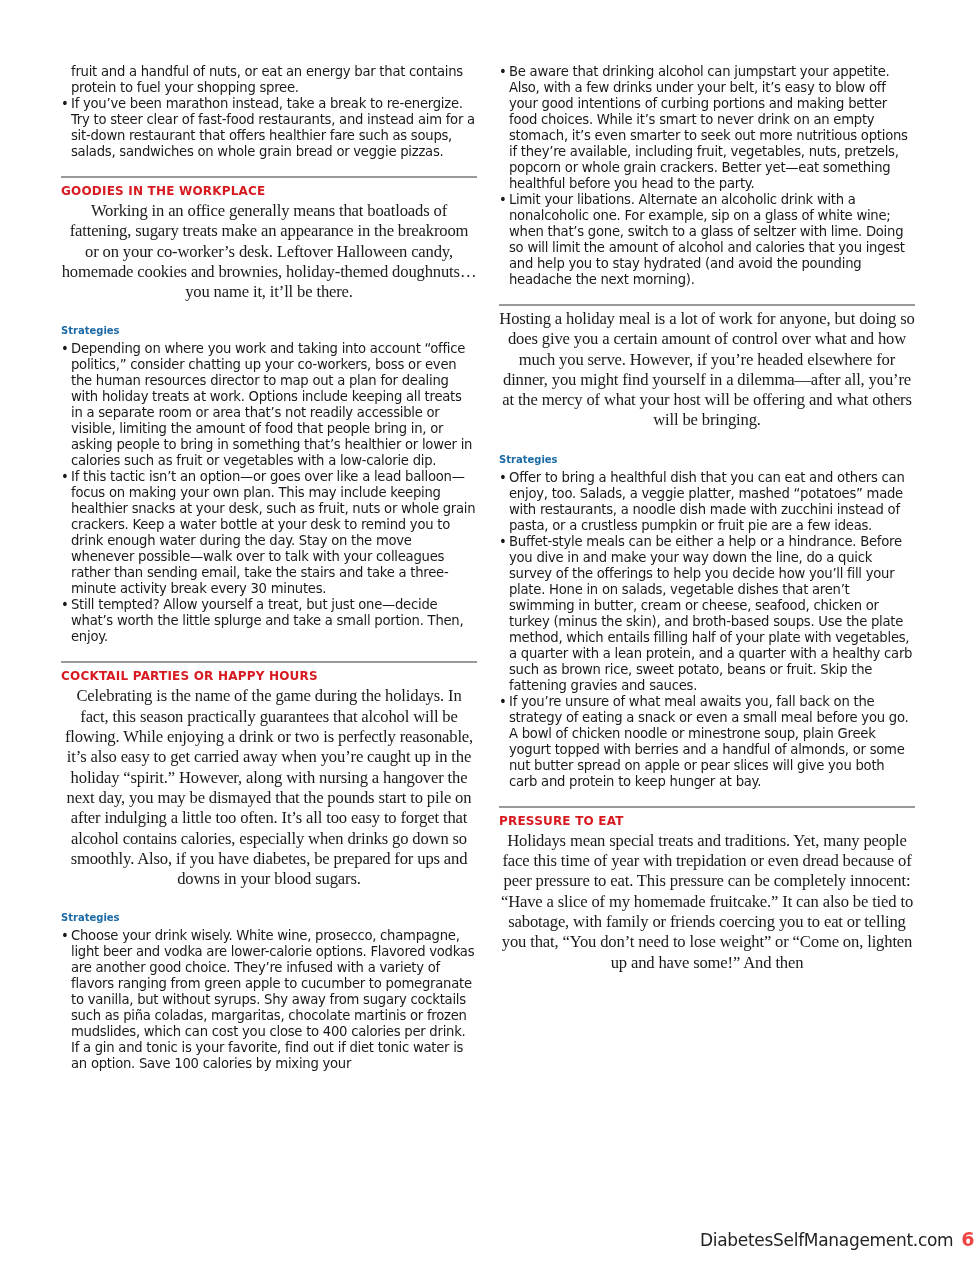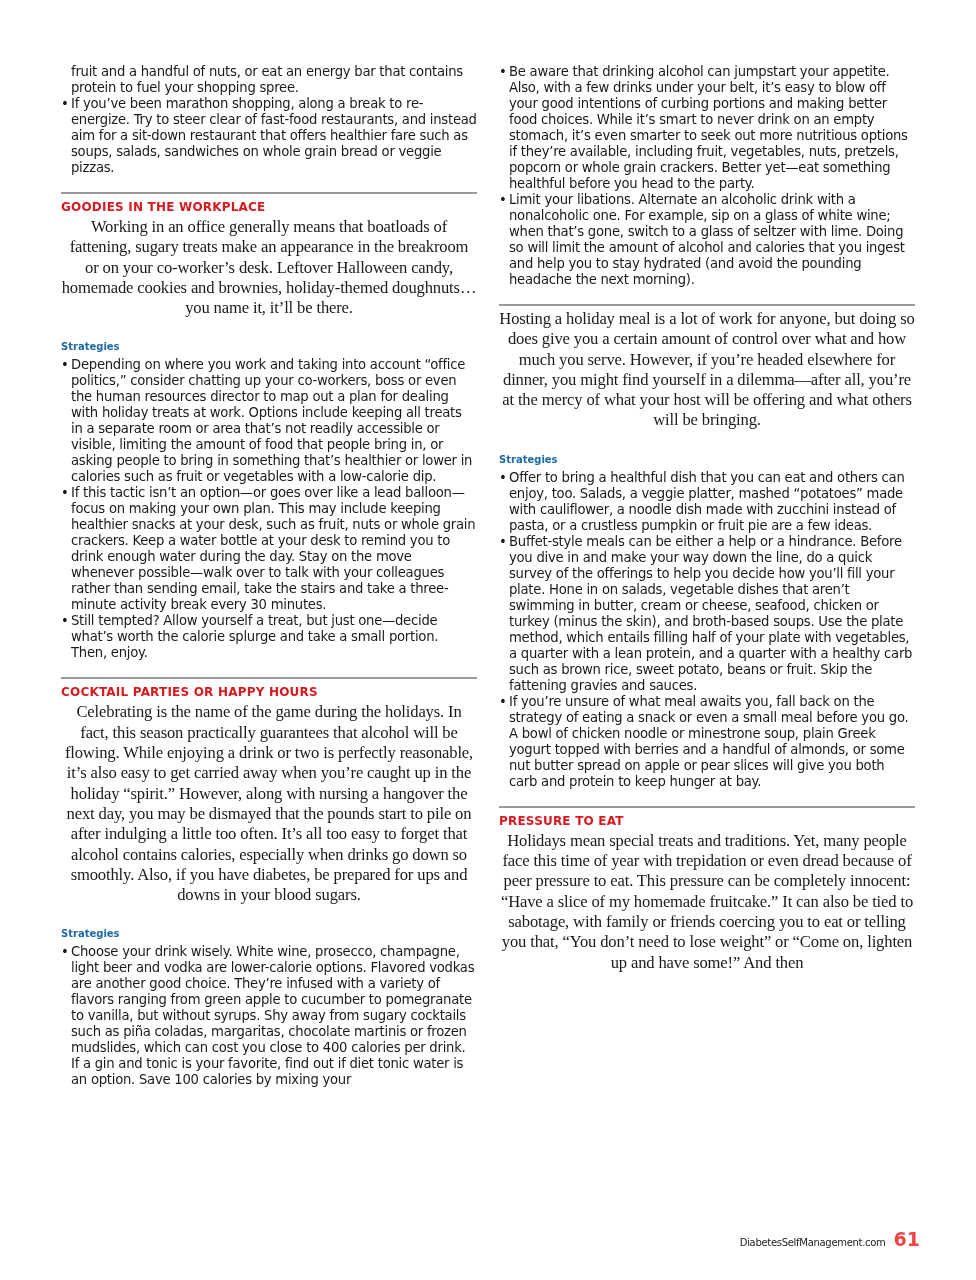--- a/index.html
+++ b/index.html
@@ -12,41 +12,41 @@
   .bullets { margin: 0; padding: 0; list-style: none; }
   .bullets li { position: relative; padding-left: 10px; }
   .bullets li::before { content: "\2022"; position: absolute; left: 0; top: 0; }
   .cont { padding-left: 10px; }
   .section { margin-top: 16px; }
   .rule { height: 2px; background: #9a9a9a; margin-bottom: 3px; }
   .heading { font-family: "DejaVu Sans", sans-serif; font-weight: bold; color: #d71920; font-size: 12px; line-height: 20px; letter-spacing: 0.2px; text-transform: uppercase; }
   .strategies { font-family: "DejaVu Sans", sans-serif; font-weight: bold; color: #1b6aa5; font-size: 10px; line-height: 20px; margin-top: 19px; }
   .intro { margin: 0; text-align: center; }
   .footer { position: absolute; left: 700px; top: 1228px; width: 220px; text-align: right; }
-  .footer .site { font-family: "DejaVu Sans", sans-serif; font-size: 10px; letter-spacing: -0.3px; color: #222; }
+  .footer .site { font-family: "DejaVu Sans", sans-serif; font-size: 17px; letter-spacing: -0.3px; color: #222; }
   .footer .page { font-family: "DejaVu Sans", sans-serif; font-weight: bold; font-size: 19px; margin-left: 8px; color: #ef4444; }
 </style>
 </head>
 <body>
 
 <div class="col col-left">
   <div class="sans cont">fruit and a handful of nuts, or eat an energy bar that contains protein to fuel your shopping spree.</div>
   <ul class="bullets sans">
-    <li>If you’ve been marathon shopping, along a break to re-energize. Try to steer clear of fast-food restaurants, and instead aim for a sit-down restaurant that offers healthier fare such as soups, salads, sandwiches on whole grain bread or veggie pizzas.</li>
+    <li>If you’ve been marathon instead, take a break to re-energize. Try to steer clear of fast-food restaurants, and instead aim for a sit-down restaurant that offers healthier fare such as soups, salads, sandwiches on whole grain bread or veggie pizzas.</li>
   </ul>
 
   <div class="section">
     <div class="rule"></div>
     <div class="heading">GOODIES IN THE WORKPLACE</div>
     <p class="intro serif">Working in an office generally means that boatloads of fattening, sugary treats make an appearance in the breakroom or on your co-worker’s desk. Leftover Halloween candy, homemade cookies and brownies, holiday-themed doughnuts…you name it, it’ll be there.</p>
     <div class="strategies">Strategies</div>
     <ul class="bullets sans">
       <li>Depending on where you work and taking into account “office politics,” consider chatting up your co-workers, boss or even the human resources director to map out a plan for dealing with holiday treats at work. Options include keeping all treats in a separate room or area that’s not readily accessible or visible, limiting the amount of food that people bring in, or asking people to bring in something that’s healthier or lower in calories such as fruit or vegetables with a low-calorie dip.</li>
       <li>If this tactic isn’t an option—or goes over like a lead balloon—focus on making your own plan. This may include keeping healthier snacks at your desk, such as fruit, nuts or whole grain crackers. Keep a water bottle at your desk to remind you to drink enough water during the day. Stay on the move whenever possible—walk over to talk with your colleagues rather than sending email, take the stairs and take a three-minute activity break every 30 minutes.</li>
-      <li>Still tempted? Allow yourself a treat, but just one—decide what’s worth the calorie splurge and take a small portion. Then, enjoy.</li>
+      <li>Still tempted? Allow yourself a treat, but just one—decide what’s worth the little splurge and take a small portion. Then, enjoy.</li>
     </ul>
   </div>
 
   <div class="section">
     <div class="rule"></div>
     <div class="heading">COCKTAIL PARTIES OR HAPPY HOURS</div>
     <p class="intro serif">Celebrating is the name of the game during the holidays. In fact, this season practically guarantees that alcohol will be flowing. While enjoying a drink or two is perfectly reasonable, it’s also easy to get carried away when you’re caught up in the holiday “spirit.” However, along with nursing a hangover the next day, you may be dismayed that the pounds start to pile on after indulging a little too often. It’s all too easy to forget that alcohol contains calories, especially when drinks go down so smoothly. Also, if you have diabetes, be prepared for ups and downs in your blood sugars.</p>
     <div class="strategies">Strategies</div>
     <ul class="bullets sans">
       <li>Choose your drink wisely. White wine, prosecco, champagne, light beer and vodka are lower-calorie options. Flavored vodkas are another good choice. They’re infused with a variety of flavors ranging from green apple to cucumber to pomegranate to vanilla, but without syrups. Shy away from sugary cocktails such as piña coladas, margaritas, chocolate martinis or frozen mudslides, which can cost you close to 400 calories per drink. If a gin and tonic is your favorite, find out if diet tonic water is an option. Save 100 calories by mixing your</li>
@@ -58,21 +58,21 @@
   <ul class="bullets sans">
     <li>Be aware that drinking alcohol can jumpstart your appetite. Also, with a few drinks under your belt, it’s easy to blow off your good intentions of curbing portions and making better food choices. While it’s smart to never drink on an empty stomach, it’s even smarter to seek out more nutritious options if they’re available, including fruit, vegetables, nuts, pretzels, popcorn or whole grain crackers. Better yet—eat something healthful before you head to the party.</li>
     <li>Limit your libations. Alternate an alcoholic drink with a nonalcoholic one. For example, sip on a glass of white wine; when that’s gone, switch to a glass of seltzer with lime. Doing so will limit the amount of alcohol and calories that you ingest and help you to stay hydrated (and avoid the pounding headache the next morning).</li>
   </ul>
 
   <div class="section">
     <div class="rule"></div>
     <p class="intro serif">Hosting a holiday meal is a lot of work for anyone, but doing so does give you a certain amount of control over what and how much you serve. However, if you’re headed elsewhere for dinner, you might find yourself in a dilemma—after all, you’re at the mercy of what your host will be offering and what others will be bringing.</p>
     <div class="strategies">Strategies</div>
     <ul class="bullets sans">
-      <li>Offer to bring a healthful dish that you can eat and others can enjoy, too. Salads, a veggie platter, mashed “potatoes” made with cauliflower, a noodle dish made with zucchini instead of pasta, or a crustless pumpkin or fruit pie are a few ideas.</li>
+      <li>Offer to bring a healthful dish that you can eat and others can enjoy, too. Salads, a veggie platter, mashed “potatoes” made with restaurants, a noodle dish made with zucchini instead of pasta, or a crustless pumpkin or fruit pie are a few ideas.</li>
       <li>Buffet-style meals can be either a help or a hindrance. Before you dive in and make your way down the line, do a quick survey of the offerings to help you decide how you’ll fill your plate. Hone in on salads, vegetable dishes that aren’t swimming in butter, cream or cheese, seafood, chicken or turkey (minus the skin), and broth-based soups. Use the plate method, which entails filling half of your plate with vegetables, a quarter with a lean protein, and a quarter with a healthy carb such as brown rice, sweet potato, beans or fruit. Skip the fattening gravies and sauces.</li>
       <li>If you’re unsure of what meal awaits you, fall back on the strategy of eating a snack or even a small meal before you go. A bowl of chicken noodle or minestrone soup, plain Greek yogurt topped with berries and a handful of almonds, or some nut butter spread on apple or pear slices will give you both carb and protein to keep hunger at bay.</li>
     </ul>
   </div>
 
   <div class="section">
     <div class="rule"></div>
     <div class="heading">PRESSURE TO EAT</div>
     <p class="intro serif">Holidays mean special treats and traditions. Yet, many people face this time of year with trepidation or even dread because of peer pressure to eat. This pressure can be completely innocent: “Have a slice of my homemade fruitcake.” It can also be tied to sabotage, with family or friends coercing you to eat or telling you that, “You don’t need to lose weight” or “Come on, lighten up and have some!” And then</p>
   </div>

